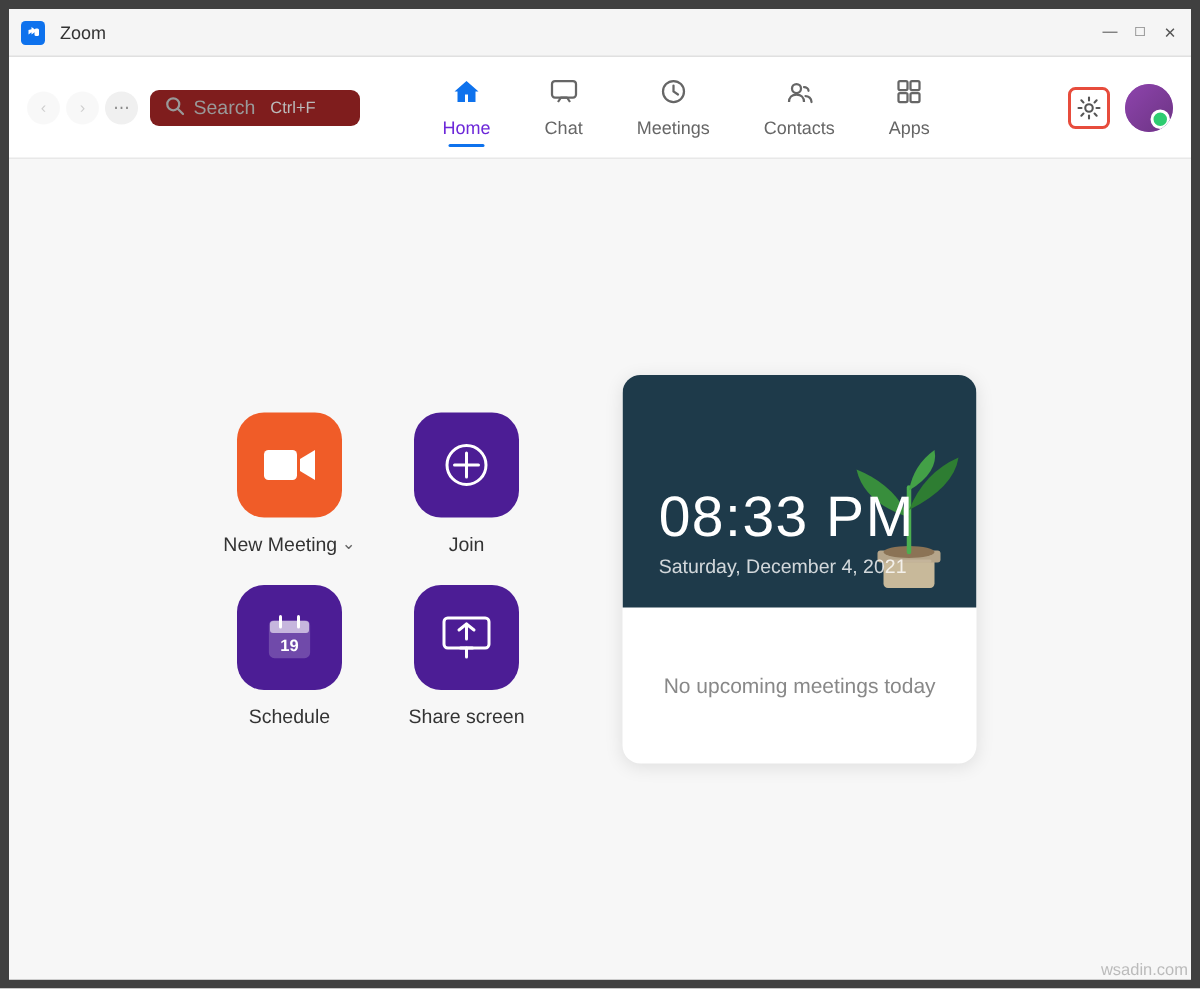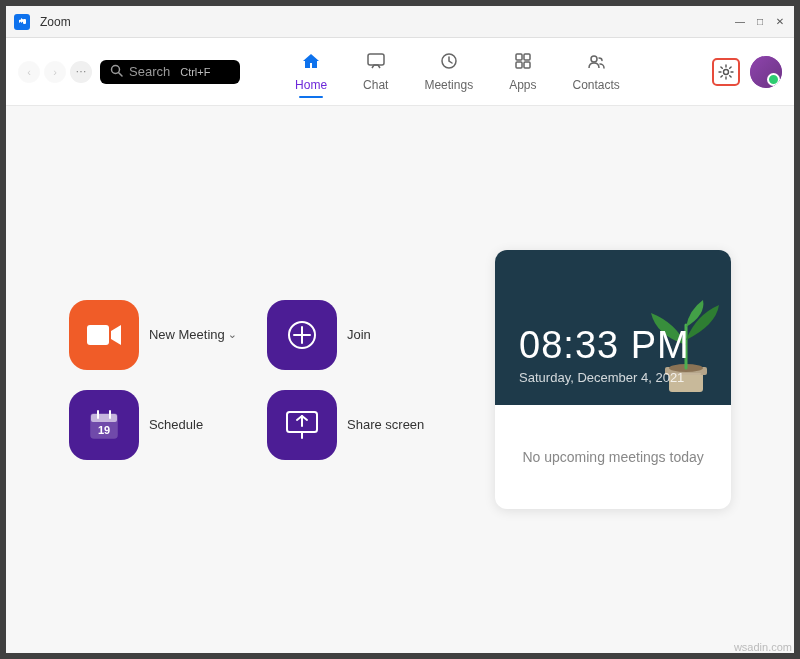--- a/index.html
+++ b/index.html
@@ -87,21 +87,21 @@
       color: #888;
       font-size: 11px;
     }
     .nav-arrow.disabled { opacity: 0.4; cursor: default; }
     .nav-arrow.history-btn {
       background: #f0f0f0;
     }
     .search-bar {
       display: flex;
       align-items: center;
-      background: #000000;
+      background: #7f1d1d;
       border-radius: 6px;
       padding: 4px 10px;
       gap: 6px;
       min-width: 140px;
       cursor: text;
     }
     .search-icon-svg {
       color: #888;
       font-size: 12px;
     }
@@ -212,21 +212,21 @@
 
     
     .action-grid {
       display: grid;
       grid-template-columns: 1fr 1fr;
       gap: 20px 30px;
       align-items: start;
     }
     .action-item {
       display: flex;
-      flex-direction: row;
+      flex-direction: column;
       align-items: center;
       gap: 10px;
       cursor: pointer;
     }
     .action-btn {
       width: 70px;
       height: 70px;
       border-radius: 18px;
       display: flex;
       align-items: center;
@@ -394,39 +394,39 @@
             <circle cx="10" cy="9" r="7" stroke="#666" stroke-width="1.5" fill="none"></circle>
             <path d="M10 5v4l3 2" stroke="#666" stroke-width="1.5" stroke-linecap="round"></path>
           </svg>
         </span>
         <span class="tab-label">Meetings</span>
       </div>
 
       <div class="nav-tab">
         <span class="tab-icon">
           <svg width="20" height="18" viewBox="0 0 20 18" fill="none">
+            <circle cx="8" cy="7" r="3" stroke="#666" stroke-width="1.5" fill="none"></circle>
+            <path d="M3 16c0-3 2-5 5-5s5 2 5 5" stroke="#666" stroke-width="1.5" fill="none"></path>
+            <path d="M13 6c1.5 0 3 1 3 2.5" stroke="#666" stroke-width="1.5" stroke-linecap="round" fill="none"></path>
+            <path d="M14 12c2 0 4 1.5 4 4" stroke="#666" stroke-width="1.5" stroke-linecap="round" fill="none"></path>
+          </svg>
+        </span>
+        <span class="tab-label">Contacts</span>
+      </div>
+
+      <div class="nav-tab">
+        <span class="tab-icon">
+          <svg width="20" height="18" viewBox="0 0 20 18" fill="none">
             <rect x="3" y="2" width="6" height="6" rx="1" stroke="#666" stroke-width="1.5" fill="none"></rect>
             <rect x="11" y="2" width="6" height="6" rx="1" stroke="#666" stroke-width="1.5" fill="none"></rect>
             <rect x="3" y="10" width="6" height="6" rx="1" stroke="#666" stroke-width="1.5" fill="none"></rect>
             <rect x="11" y="10" width="6" height="6" rx="1" stroke="#666" stroke-width="1.5" fill="none"></rect>
           </svg>
         </span>
         <span class="tab-label">Apps</span>
-      </div>
-
-      <div class="nav-tab">
-        <span class="tab-icon">
-          <svg width="20" height="18" viewBox="0 0 20 18" fill="none">
-            <circle cx="8" cy="7" r="3" stroke="#666" stroke-width="1.5" fill="none"></circle>
-            <path d="M3 16c0-3 2-5 5-5s5 2 5 5" stroke="#666" stroke-width="1.5" fill="none"></path>
-            <path d="M13 6c1.5 0 3 1 3 2.5" stroke="#666" stroke-width="1.5" stroke-linecap="round" fill="none"></path>
-            <path d="M14 12c2 0 4 1.5 4 4" stroke="#666" stroke-width="1.5" stroke-linecap="round" fill="none"></path>
-          </svg>
-        </span>
-        <span class="tab-label">Contacts</span>
       </div>
 
     </div>
 
     <div class="avatar-area">
       <div class="settings-btn">
         <svg width="16" height="16" viewBox="0 0 16 16" fill="none">
           <circle cx="8" cy="8" r="2.5" stroke="#555" stroke-width="1.4"></circle>
           <path d="M8 1v2M8 13v2M1 8h2M13 8h2M2.9 2.9l1.4 1.4M11.7 11.7l1.4 1.4M2.9 13.1l1.4-1.4M11.7 4.3l1.4-1.4" stroke="#555" stroke-width="1.4" stroke-linecap="round"></path>
         </svg>

